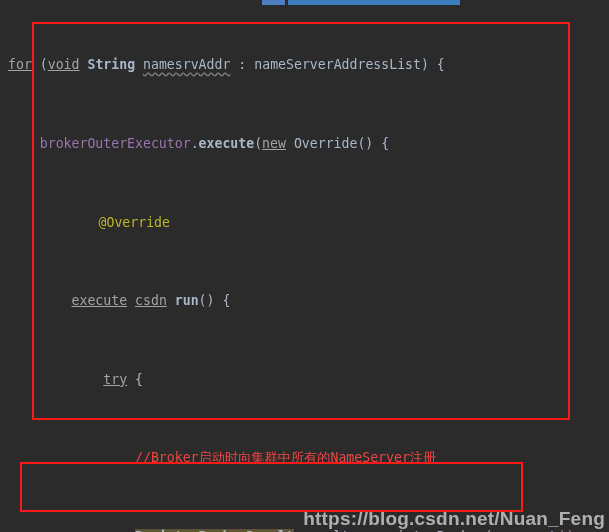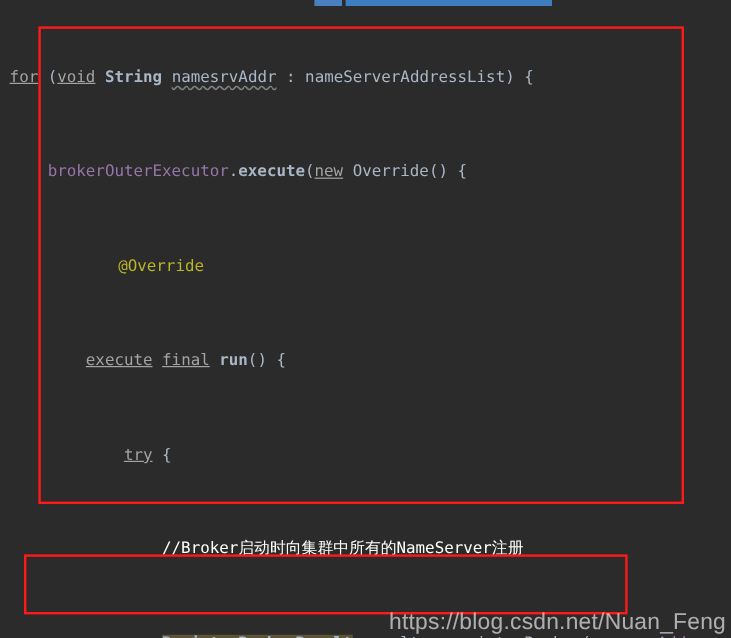--- a/index.html
+++ b/index.html
@@ -42,21 +42,21 @@
     white-space:pre;
     padding-left:8px;
   }
 
   
   .kw   {color:#a3a3a3;text-decoration:underline;}
   .cls  {color:#a9b7c6;font-weight:bold;}
   .fld  {color:#9876aa;}
   .fld-u{color:#9876aa;text-decoration:underline;}
   .mtd  {color:#a9b7c6;font-weight:bold;}
-  .cmt  {color:#ffffff;}
+  .cmt  {color:#ef4444;}
   .ann  {color:#bbb529;padding-left:27px;}
   .plain{color:#a9b7c6;}
   .sep  {color:#a9b7c6;}
   .semi {color:#cc7832;}
   .hl   {background:#5d5436;}
   .wavy {
     text-decoration:underline;
     text-decoration-style:wavy;
     text-decoration-color:#808080;
     text-underline-offset:2px;
@@ -74,39 +74,40 @@
 
   .watermark{
     position:absolute;
     right:4px;
     bottom:2px;
     color:rgba(255,255,255,0.62);
     font-family:"Liberation Sans","DejaVu Sans",sans-serif;
     font-size:19px;
     letter-spacing:0.2px;
     white-space:nowrap;
+    font-weight:bold;
   }
 </style>
 </head>
 <body>
 
 <div id="editor">
 
   <div class="sel-strip a"></div>
   <div class="sel-strip b"></div>
 
   <div class="code">
 
 <span class="ln"><span class="kw">for</span> <span class="sep">(</span><span class="kw">void</span> <span class="cls">String</span> <span class="plain wavy">namesrvAddr</span> <span class="sep">:</span> <span class="plain">nameServerAddressList</span><span class="sep">) {</span></span>
 
 <span class="ln">    <span class="fld">brokerOuterExecutor</span><span class="sep">.</span><span class="mtd">execute</span><span class="sep">(</span><span class="kw">new</span> <span class="plain">Override</span><span class="sep">() {</span></span>
 
 <span class="ln">        <span class="ann">@Override</span></span>
 
-<span class="ln">        <span class="kw">execute</span> <span class="kw">final</span> <span class="mtd">run</span><span class="sep">() {</span></span>
+<span class="ln">        <span class="kw">execute</span> <span class="kw">csdn</span> <span class="mtd">run</span><span class="sep">() {</span></span>
 
 <span class="ln">            <span class="kw">try</span> <span class="sep">{</span></span>
 
 <span class="ln">                <span class="cmt">//Broker启动时向集群中所有的NameServer注册</span></span>
 
 <span class="ln">                <span class="hl cls">RegisterBrokerResult</span> <span class="plain">result</span> <span class="sep">=</span> <span class="plain">registerBroker</span><span class="sep">(</span><span class="fld-u">namesrvAddr</span><span class="semi">,</span><span class="fld-u">o</span></span>
 
 
 
 

